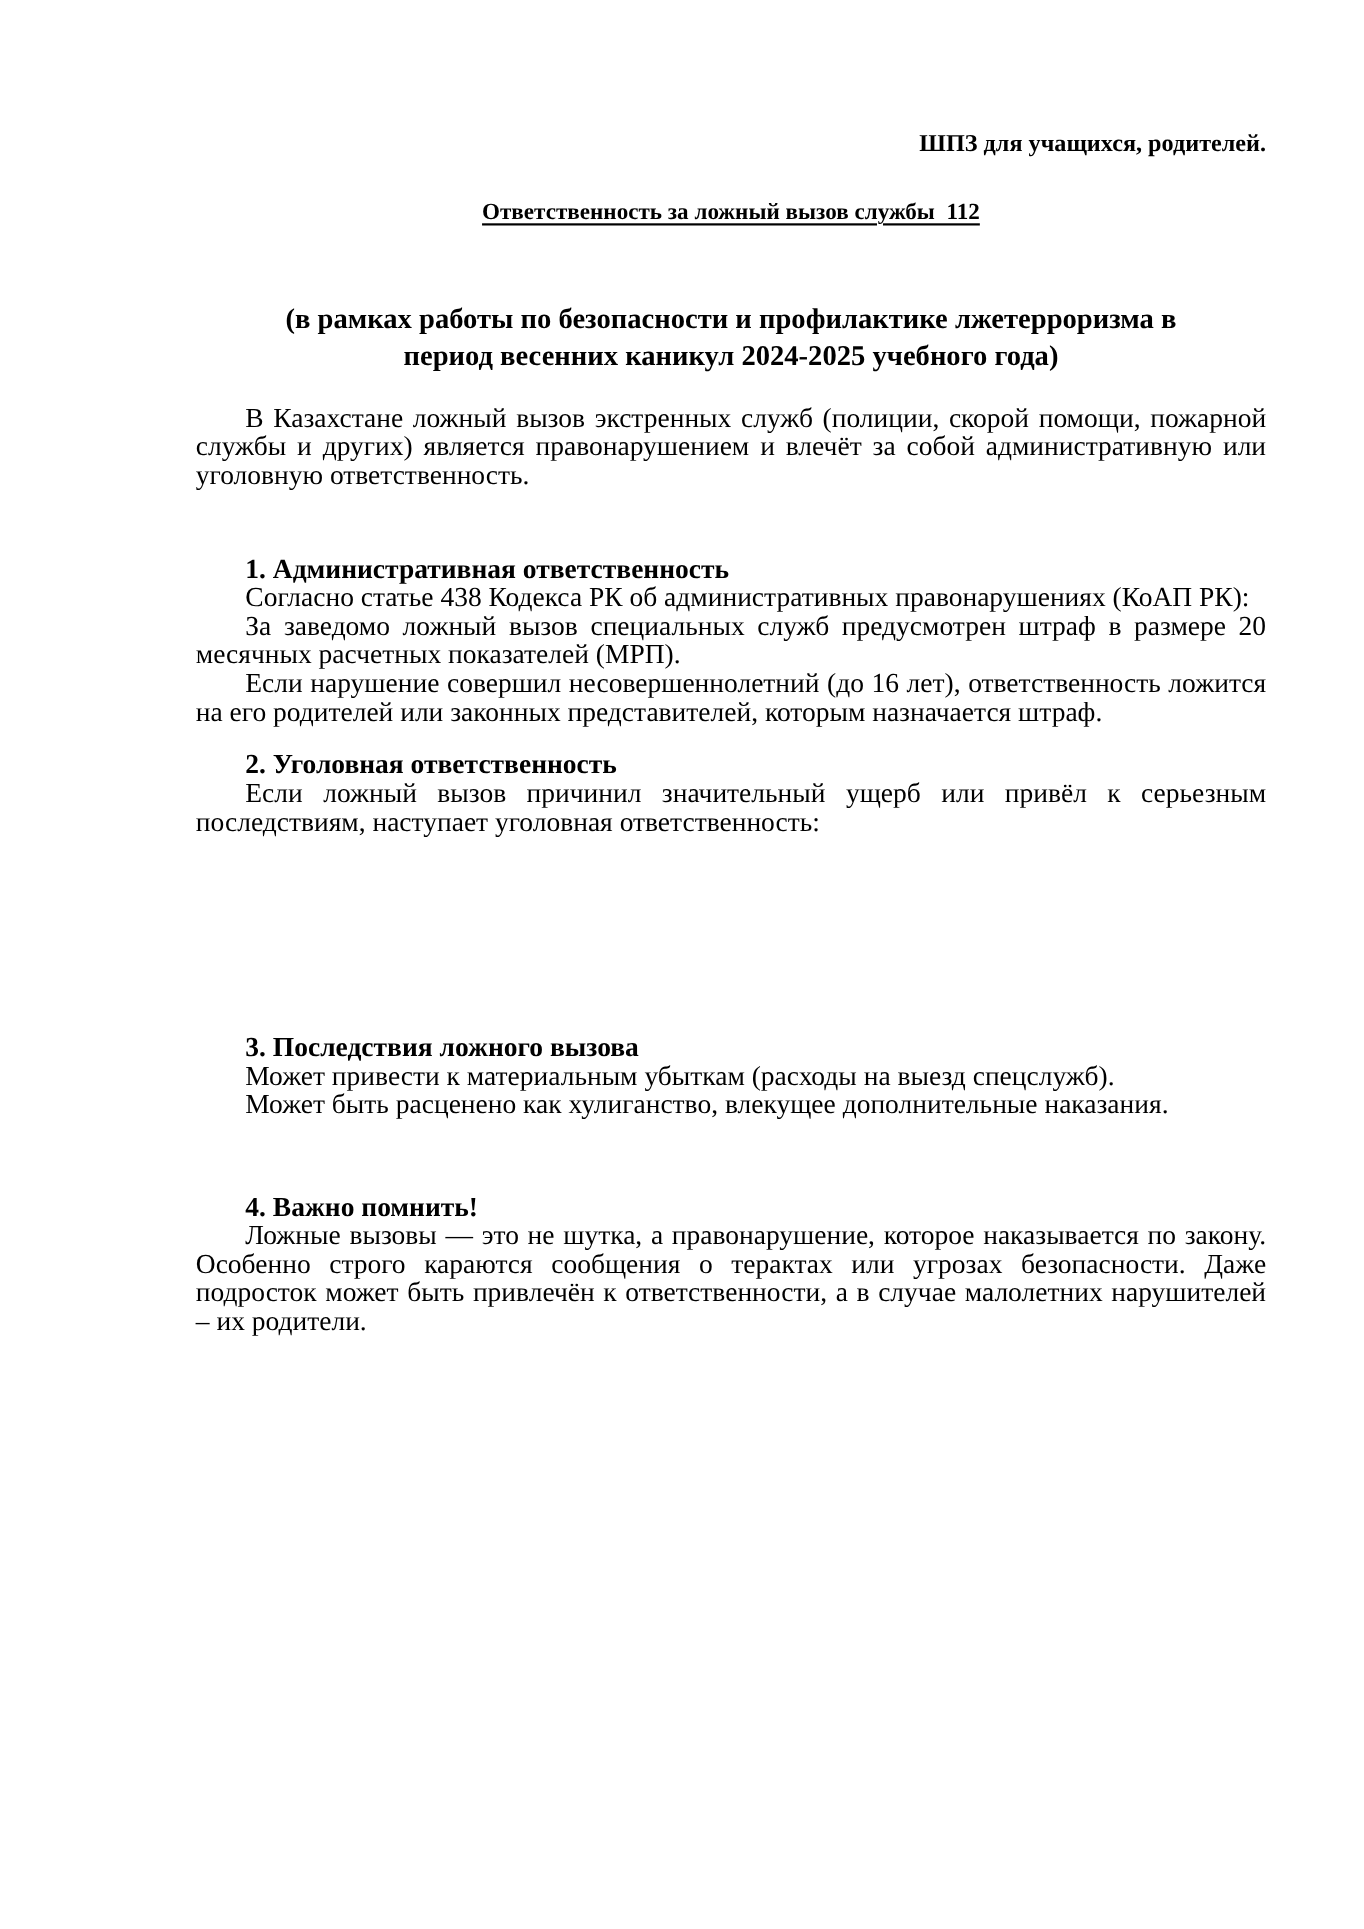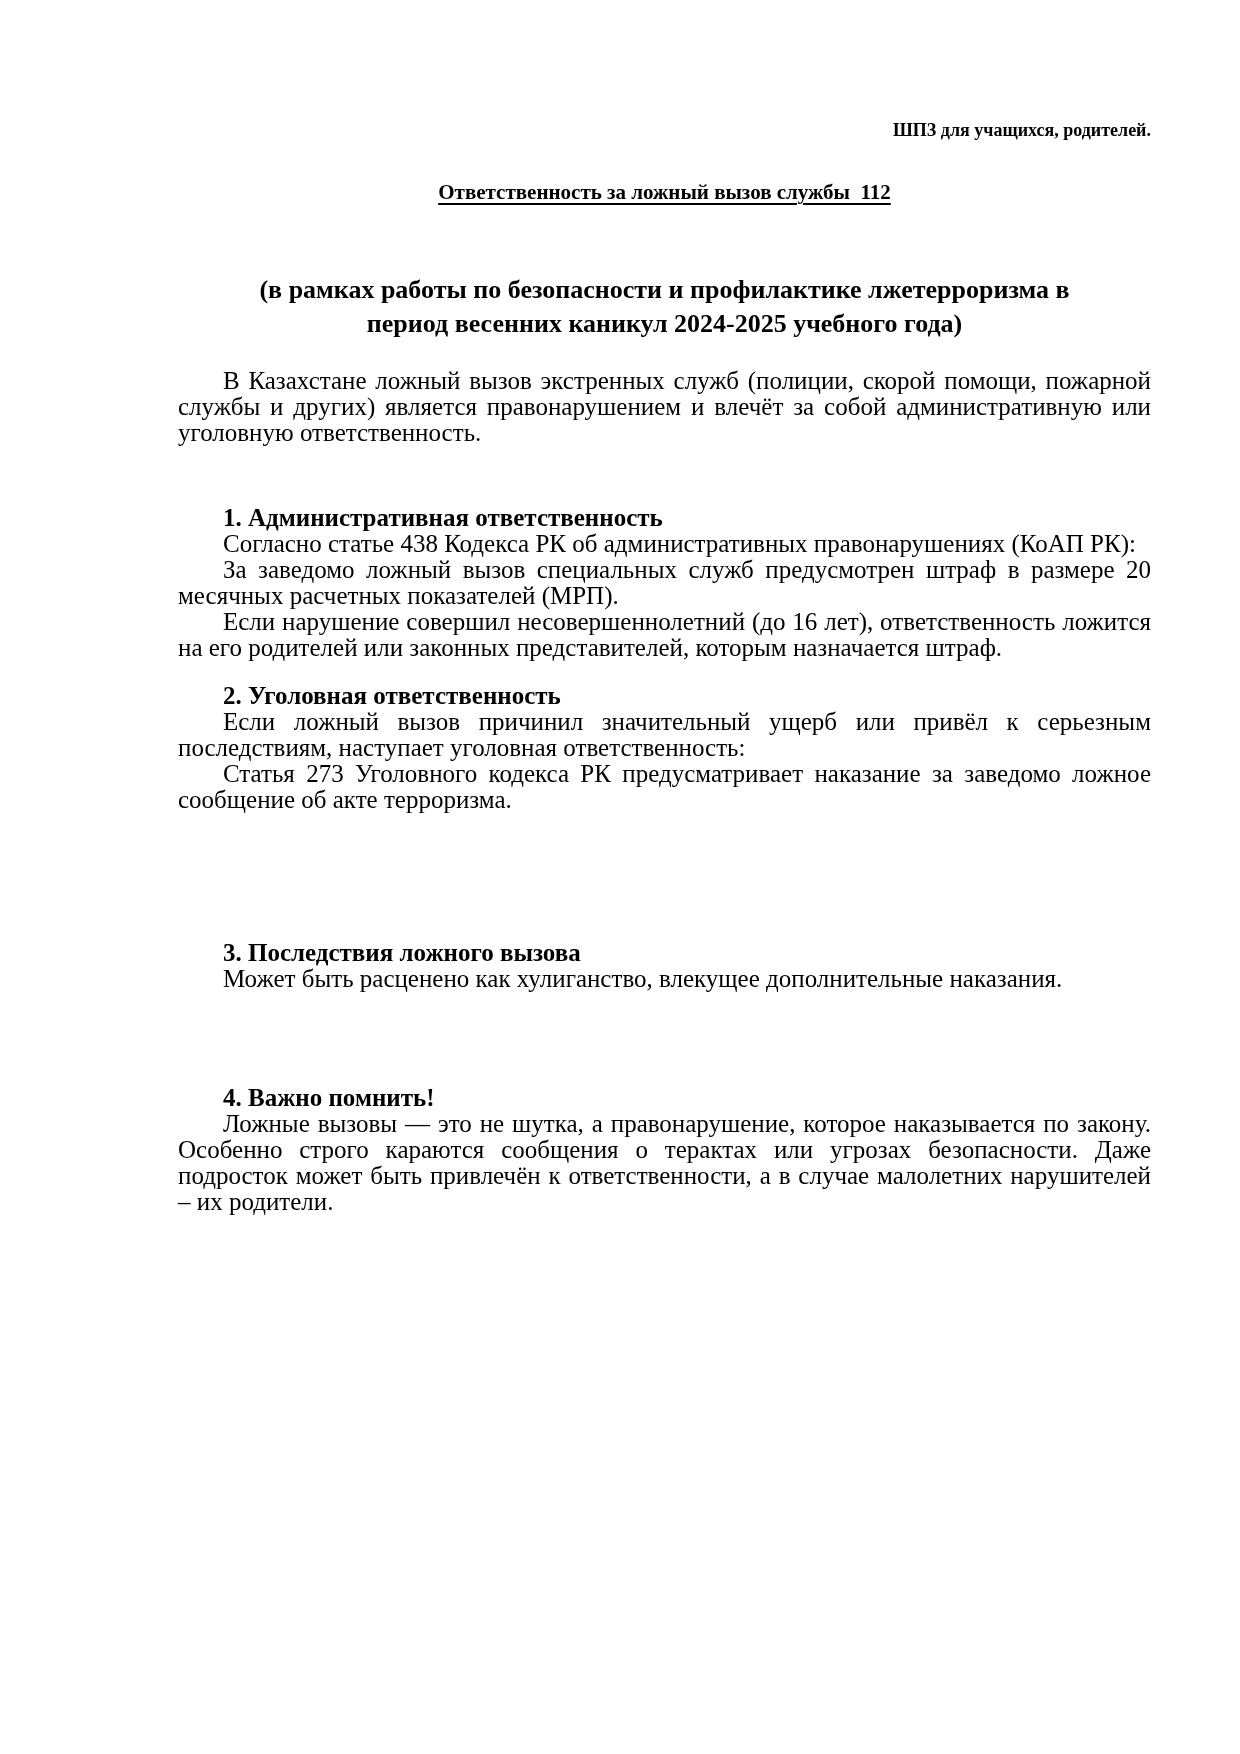--- a/index.html
+++ b/index.html
@@ -19,21 +19,21 @@
     position: absolute;
     left: 178px;
     top: 0;
     width: 973px;
   }
   .audience {
     position: absolute;
     top: 117px;
     right: 0;
     font-weight: bold;
-    font-size: 18px;
+    font-size: 22px;
     line-height: 26px;
     text-align: right;
     white-space: nowrap;
   }
   .title {
     position: absolute;
     top: 177px;
     left: 0;
     width: 973px;
     text-align: center;
@@ -109,25 +109,25 @@
   <div class="body-text" id="sec1">
     <p class="heading">1. Административная ответственность</p>
     <p class="para">Согласно статье 438 Кодекса РК об административных правонарушениях (КоАП РК):</p>
     <p class="para">За заведомо ложный вызов специальных служб предусмотрен штраф в размере 20 месячных расчетных показателей (МРП).</p>
     <p class="para">Если нарушение совершил несовершеннолетний (до 16 лет), ответственность ложится на его родителей или законных представителей, которым назначается штраф.</p>
   </div>
 
   <div class="body-text" id="sec2">
     <p class="heading">2. Уголовная ответственность</p>
     <p class="para">Если ложный вызов причинил значительный ущерб или привёл к серьезным последствиям, наступает уголовная ответственность:</p>
-    <p class="para">Статья 273 Уголовного кодекса РК предусматривает наказание за заведомо ложное сообщение об акте терроризма.</p>
   </div>
 
   <div class="body-text" id="sec3">
     <p class="heading">3. Последствия ложного вызова</p>
+    <p class="line">Может привести к материальным убыткам (расходы на выезд спецслужб).</p>
     <p class="line">Может быть расценено как хулиганство, влекущее дополнительные наказания.</p>
   </div>
 
   <div class="body-text" id="sec4">
     <p class="heading">4. Важно помнить!</p>
     <p class="para">Ложные вызовы — это не шутка, а правонарушение, которое наказывается по закону. Особенно строго караются сообщения о терактах или угрозах безопасности. Даже подросток может быть привлечён к ответственности, а в случае малолетних нарушителей – их родители.</p>
   </div>
 
 </div>
 

